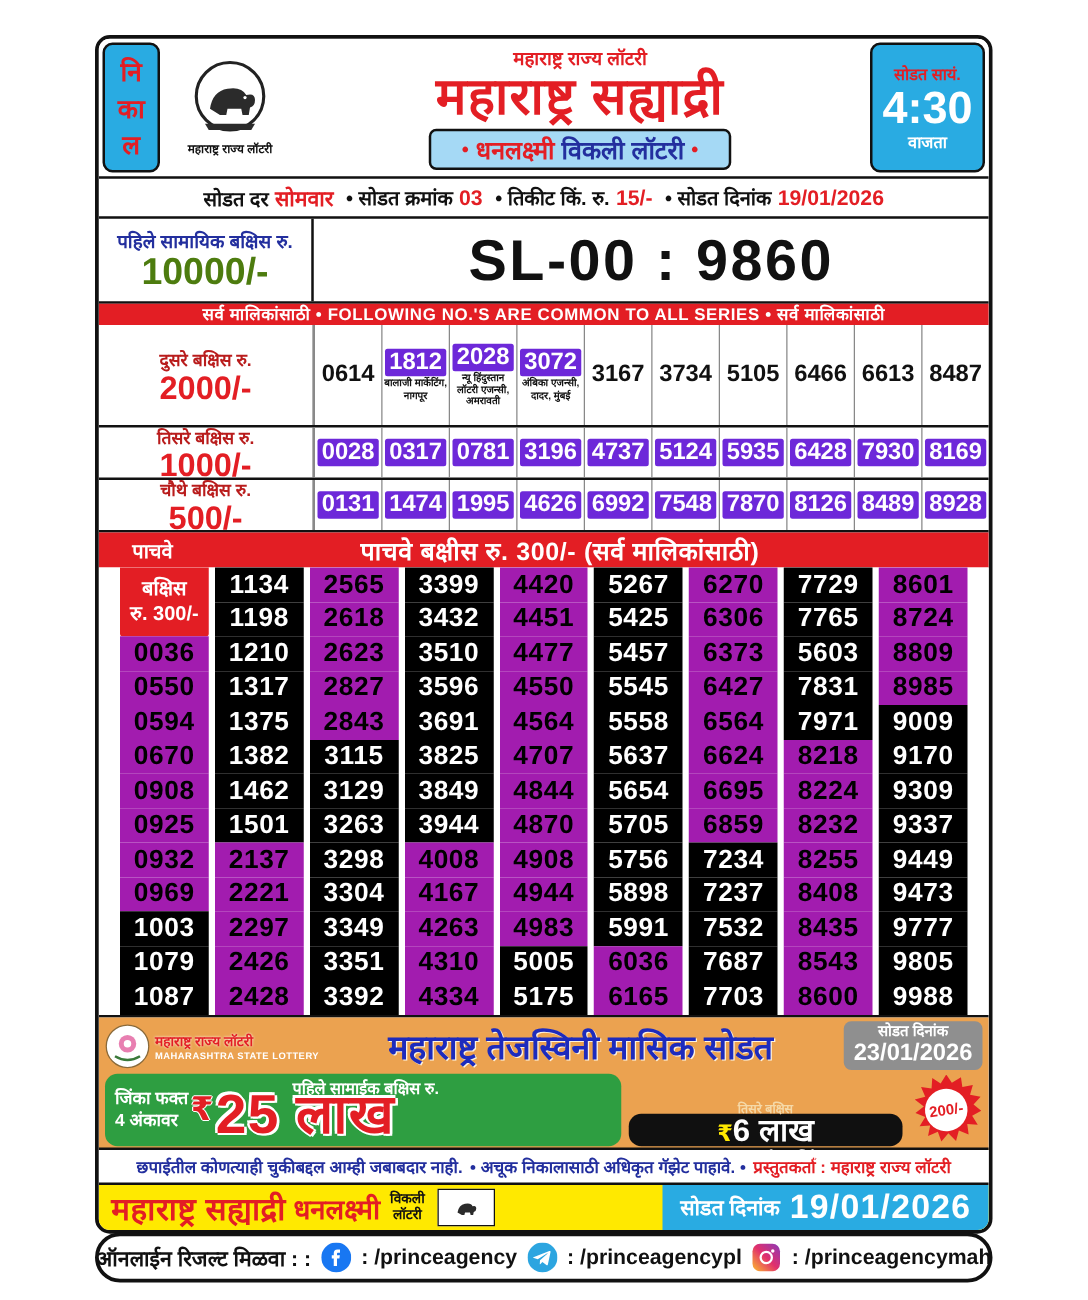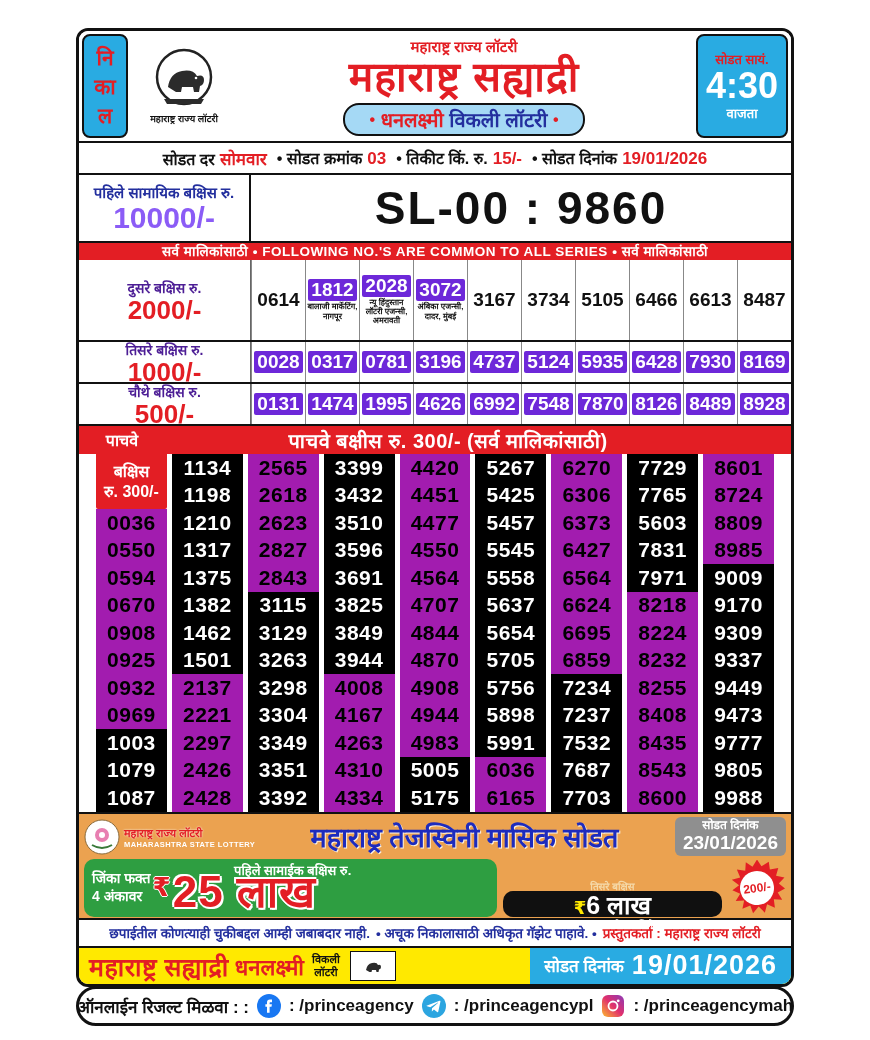--- a/index.html
+++ b/index.html
@@ -6,42 +6,42 @@
   body{width:870px;height:1040px;position:relative;font-family:"Liberation Sans","DejaVu Sans",sans-serif;-webkit-font-smoothing:antialiased;}
   .sheet{position:absolute;left:76px;top:28px;width:718px;border:3px solid #111;border-radius:12px;overflow:hidden;background:#fff;box-sizing:border-box;}
   
   .header{display:flex;align-items:stretch;height:112px;border-bottom:2px solid #111;padding:3px;box-sizing:border-box;background:#fff;}
   .nikal{width:42px;background:#29abe2;border:2px solid #111;border-radius:8px;display:flex;flex-direction:column;align-items:center;justify-content:center;gap:1px;color:#e31e24;font-weight:bold;font-size:21px;margin-right:4px;}
   .logoWrap{width:104px;display:flex;flex-direction:column;align-items:center;justify-content:center;}
   .logoTxt{font-size:9.5px;font-weight:bold;color:#111;margin-top:1px;white-space:nowrap;}
   .titleWrap{flex:1;text-align:center;display:flex;flex-direction:column;align-items:center;justify-content:center;}
   .smallTop{color:#e31e24;font-weight:bold;font-size:15px;}
   .bigTitle{color:#e31e24;font-weight:bold;font-size:41px;line-height:1.05;letter-spacing:1px;}
-  .pill{margin-top:4px;background:#a5d9f5;border:2px solid #111;border-radius:16px;padding:1px 24px;font-size:20px;font-weight:bold;color:#232f9e;white-space:nowrap;}
+  .pill{margin-top:4px;background:#a5d9f5;border:2px solid #111;border-radius:6px;padding:1px 24px;font-size:20px;font-weight:bold;color:#232f9e;white-space:nowrap;}
   .pill .rd{color:#e31e24;} .pill .bl{color:#e31e24;font-size:16px;vertical-align:2px;}
   .timeBox{width:88px;background:#29abe2;border:2px solid #111;border-radius:8px;margin-left:4px;display:flex;flex-direction:column;align-items:center;justify-content:center;color:#fff;}
   .timeBox .t1{color:#e31e24;font-weight:bold;font-size:13px;}
   .timeBox .t2{font-size:36px;font-weight:bold;line-height:1;}
   .timeBox .t3{font-size:13px;font-weight:bold;}
   
   .infoRow{height:30px;border-bottom:2px solid #111;display:flex;align-items:center;justify-content:center;gap:10px;font-weight:bold;font-size:16px;color:#111;}
   .infoRow .v{color:#e31e24;margin-left:5px;font-size:17px;}
   
   .fpRow{display:flex;height:66px;border-bottom:2px solid #111;}
   .fpLabel{width:172px;border-right:2px solid #111;display:flex;flex-direction:column;align-items:center;justify-content:center;box-sizing:border-box;}
   .fpLabel .l1{color:#232f9e;font-weight:bold;font-size:15px;}
-  .fpLabel .l2{color:#8b5cf6;font-weight:bold;font-size:30px;line-height:1.05;}
+  .fpLabel .l2{color:#4d7c0f;font-weight:bold;font-size:30px;line-height:1.05;}
   .fpVal{flex:1;display:flex;align-items:center;justify-content:center;font-weight:bold;font-size:46px;color:#111;letter-spacing:2px;}
   
   .band{background:#e31e24;color:#fff;font-weight:bold;font-size:13.5px;height:17px;line-height:18px;text-align:center;letter-spacing:.5px;}
   
   .prRow{display:flex;border-bottom:2px solid #111;}
   .prRow.h80{height:80px;} .prRow.h40{height:40px;}
   .prLabel{width:172px;border-right:1px solid #666;display:flex;flex-direction:column;align-items:center;justify-content:center;box-sizing:border-box;}
-  .prLabel .l1{color:#4c1d95;font-weight:bold;font-size:14px;}
+  .prLabel .l1{color:#b91c1c;font-weight:bold;font-size:14px;}
   .prLabel .l2{color:#e31e24;font-weight:bold;font-size:26px;line-height:1;}
   .prCells{flex:1;display:grid;grid-template-columns:repeat(10,1fr);}
   .pr-cell{border-left:1px solid #888;display:flex;flex-direction:column;align-items:center;justify-content:center;gap:1px;overflow:hidden;}
   .numbox{font-weight:bold;font-size:19px;color:#111;padding:0 3px;border-radius:2px;white-space:nowrap;}
   .numbox.hl{background:#6d28d9;color:#fff;}
   .seller{font-size:8px;font-weight:bold;color:#111;text-align:center;line-height:1.15;padding:0 1px;}
   
   .fifthHdr{background:#e31e24;color:#fff;display:flex;align-items:center;height:28px;font-weight:bold;}
   .fifthHdr .left{width:86px;text-align:center;font-size:16px;}
   .fifthHdr .main{flex:1;text-align:center;font-size:20px;letter-spacing:.5px;padding-right:60px;}

